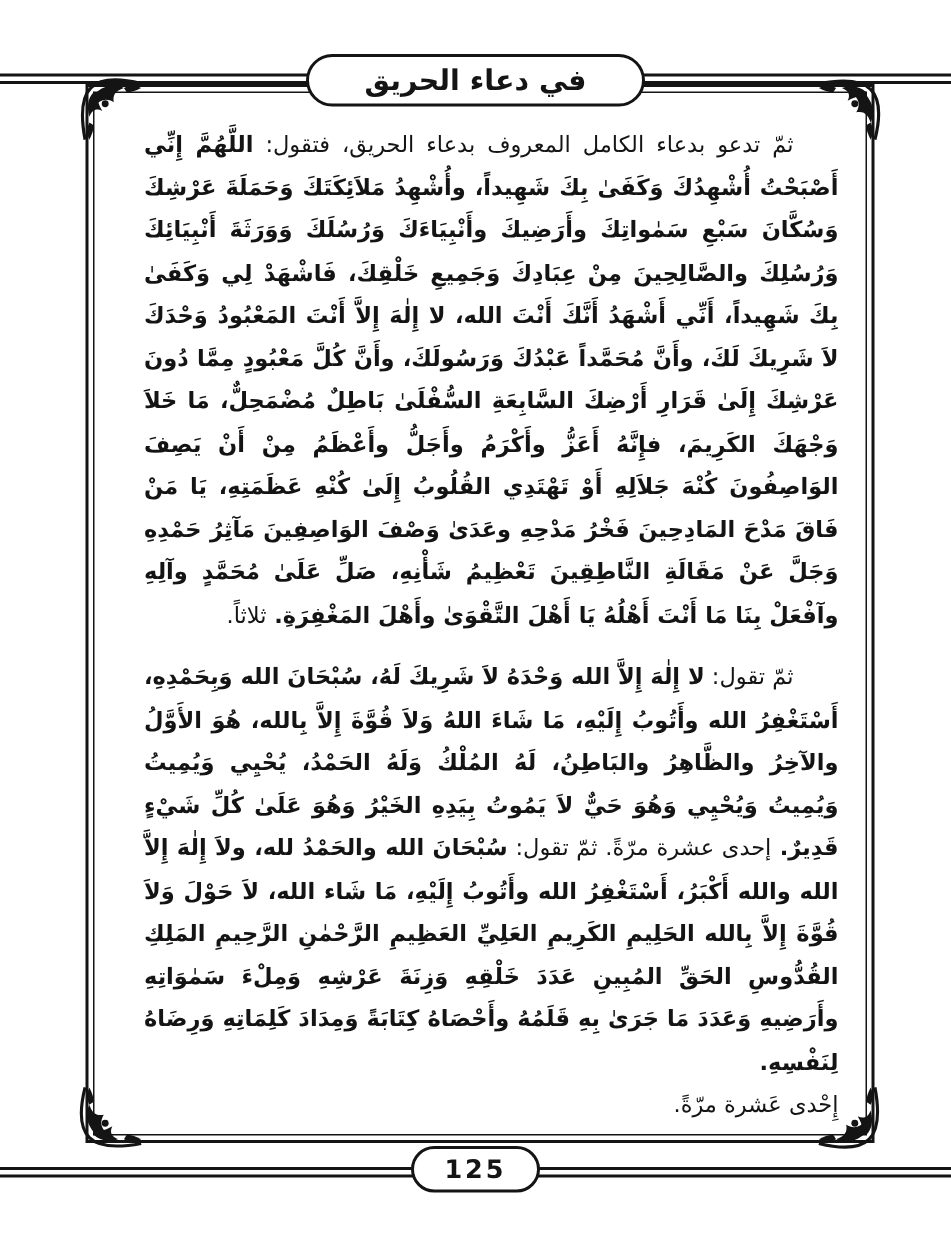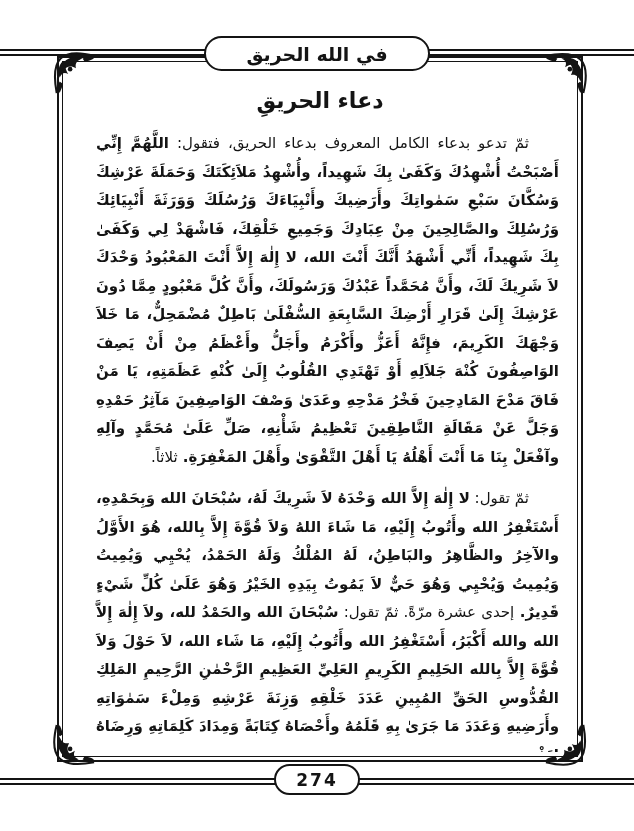--- a/index.html
+++ b/index.html
@@ -83,21 +83,21 @@
   .run.block{display:block;text-indent:0;}
 </style>
 </head>
 <body>
 
 <div class="page">
 
   <div class="top-band">
     <div class="double-rule"></div>
     <div class="pill header-pill">
-      <span>في الله الحريق</span>
+      <span>في دعاء الحريق</span>
     </div>
   </div>
 
   <div class="frame">
     <div class="frame-inner"></div>
 
     <svg class="corner tl" viewBox="0 0 48 48">
       <path d="M46 7 C30 3 18 3 11 10 C4 17 4 30 7 46" fill="none" stroke="#141414" stroke-width="2.2"></path>
       <path d="M14 14 C20 8 28 7 34 10 C28 12 26 15 27 20 C22 17 17 18 14 23 C12 18 12 16 14 14 Z" fill="#141414"></path>
       <path d="M13 13 C9 17 8 23 10 30 C12 25 15 24 19 26 C16 21 15 17 17 13 Z" fill="#141414"></path>
@@ -124,28 +124,27 @@
     <svg class="corner bl" viewBox="0 0 48 48">
       <path d="M46 7 C30 3 18 3 11 10 C4 17 4 30 7 46" fill="none" stroke="#141414" stroke-width="2.2"></path>
       <path d="M14 14 C20 8 28 7 34 10 C28 12 26 15 27 20 C22 17 17 18 14 23 C12 18 12 16 14 14 Z" fill="#141414"></path>
       <path d="M13 13 C9 17 8 23 10 30 C12 25 15 24 19 26 C16 21 15 17 17 13 Z" fill="#141414"></path>
       <path d="M34 10 C38 8 42 8 46 10 C42 12 39 13 36 13 Z" fill="#141414"></path>
       <path d="M10 34 C8 38 8 42 10 46 C12 42 13 39 13 36 Z" fill="#141414"></path>
       <circle cx="21" cy="21" r="2.4" fill="#141414"></circle>
     </svg>
 
     <div class="content">
-      <h1 class="doc-title">دعاء الحريقِ</h1>
       <div>
           <p class="para"><span class="run instruction">ثمّ تدعو بدعاء الكامل المعروف بدعاء الحريق، فتقول: </span><span class="run prayer">اللَّهُمَّ إِنِّي أَصْبَحْتُ أُشْهِدُكَ وَكَفَىٰ بِكَ شَهِيداً، وأُشْهِدُ مَلاَئِكَتَكَ وَحَمَلَةَ عَرْشِكَ وَسُكَّانَ سَبْعِ سَمٰواتِكَ وأَرَضِيكَ وأَنْبِيَاءَكَ وَرُسُلَكَ وَوَرَثَةَ أَنْبِيَائِكَ وَرُسُلِكَ والصَّالِحِينَ مِنْ عِبَادِكَ وَجَمِيعِ خَلْقِكَ، فَاشْهَدْ لِي وَكَفَىٰ بِكَ شَهِيداً، أَنِّي أَشْهَدُ أَنَّكَ أَنْتَ الله، لا إِلٰهَ إِلاَّ أَنْتَ المَعْبُودُ وَحْدَكَ لاَ شَرِيكَ لَكَ، وأَنَّ مُحَمَّداً عَبْدُكَ وَرَسُولَكَ، وأَنَّ كُلَّ مَعْبُودٍ مِمَّا دُونَ عَرْشِكَ إِلَىٰ قَرَارِ أَرْضِكَ السَّابِعَةِ السُّفْلَىٰ بَاطِلٌ مُضْمَحِلٌّ، مَا خَلاَ وَجْهَكَ الكَرِيمَ، فإِنَّهُ أَعَزُّ وأَكْرَمُ وأَجَلُّ وأَعْظَمُ مِنْ أَنْ يَصِفَ الوَاصِفُونَ كُنْهَ جَلاَلِهِ أَوْ تَهْتَدِي القُلُوبُ إِلَىٰ كُنْهِ عَظَمَتِهِ، يَا مَنْ فَاقَ مَدْحَ المَادِحِينَ فَخْرُ مَدْحِهِ وعَدَىٰ وَصْفَ الوَاصِفِينَ مَآثِرُ حَمْدِهِ وَجَلَّ عَنْ مَقَالَةِ النَّاطِقِينَ تَعْظِيمُ شَأْنِهِ، صَلِّ عَلَىٰ مُحَمَّدٍ وآلِهِ وآفْعَلْ بِنَا مَا أَنْتَ أَهْلُهُ يَا أَهْلَ التَّقْوَىٰ وأَهْلَ المَغْفِرَةِ. </span><span class="run instruction">ثلاثاً.</span></p>
           <p class="para"><span class="run instruction">ثمّ تقول: </span><span class="run prayer">لا إِلٰهَ إِلاَّ الله وَحْدَهُ لاَ شَرِيكَ لَهُ، سُبْحَانَ الله وَبِحَمْدِهِ، أَسْتَغْفِرُ الله وأَتُوبُ إِلَيْهِ، مَا شَاءَ اللهُ وَلاَ قُوَّةَ إِلاَّ بِالله، هُوَ الأَوَّلُ والآخِرُ والظَّاهِرُ والبَاطِنُ، لَهُ المُلْكُ وَلَهُ الحَمْدُ، يُحْيِي وَيُمِيتُ وَيُمِيتُ وَيُحْيِي وَهُوَ حَيٌّ لاَ يَمُوتُ بِيَدِهِ الخَيْرُ وَهُوَ عَلَىٰ كُلِّ شَيْءٍ قَدِيرٌ. </span><span class="run instruction">إحدى عشرة مرّةً. ثمّ تقول: </span><span class="run prayer">سُبْحَانَ الله والحَمْدُ لله، ولاَ إِلٰهَ إِلاَّ الله والله أَكْبَرُ، أَسْتَغْفِرُ الله وأَتُوبُ إِلَيْهِ، مَا شَاء الله، لاَ حَوْلَ وَلاَ قُوَّةَ إِلاَّ بِالله الحَلِيمِ الكَرِيمِ العَلِيِّ العَظِيمِ الرَّحْمٰنِ الرَّحِيمِ المَلِكِ القُدُّوسِ الحَقِّ المُبِينِ عَدَدَ خَلْقِهِ وَزِنَةَ عَرْشِهِ وَمِلْءَ سَمٰوَاتِهِ وأَرَضِيهِ وَعَدَدَ مَا جَرَىٰ بِهِ قَلَمُهُ وأَحْصَاهُ كِتَابَةً وَمِدَادَ كَلِمَاتِهِ وَرِضَاهُ لِنَفْسِهِ.</span><span class="run instruction block">إِحْدى عَشرة مرّةً.</span></p>
         </div>
     </div>
   </div>
 
   <div class="bottom-band">
     <div class="double-rule"></div>
     <div class="pill page-num-pill">
-      <span>274</span>
+      <span>125</span>
     </div>
   </div>
 
 </div>
 
 </body></html>

